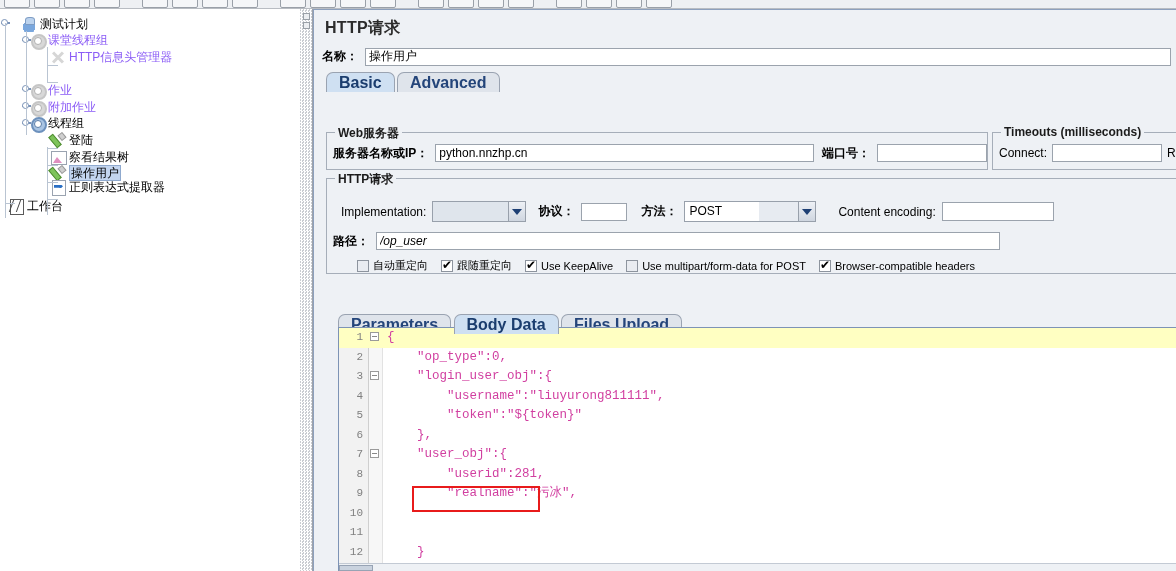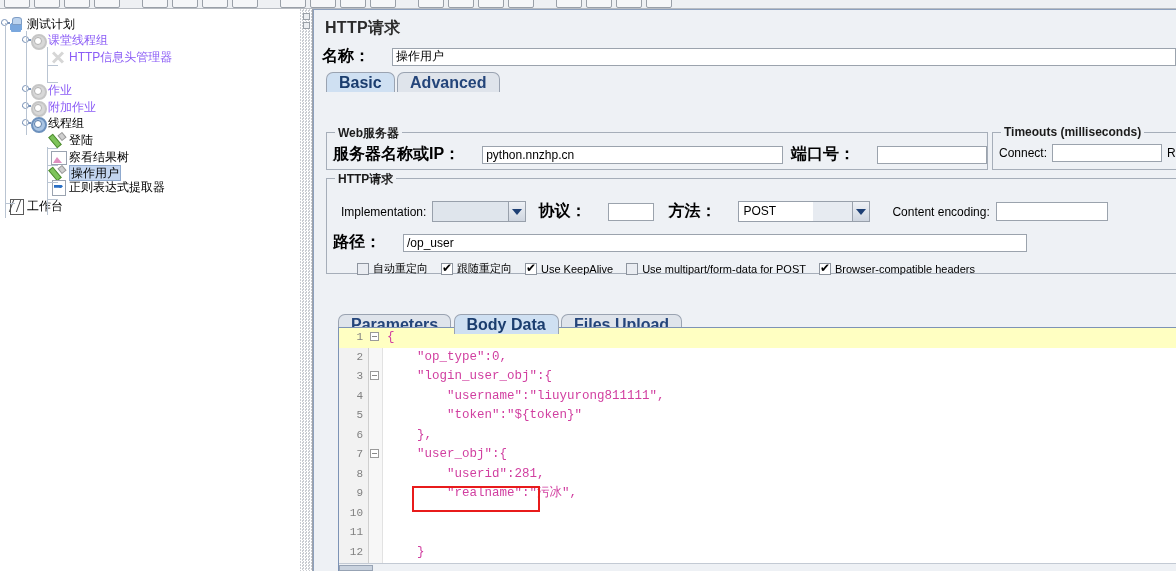--- a/index.html
+++ b/index.html
@@ -111,21 +111,21 @@
     position: absolute; left: 313px; top: 9px; width: 863px; height: 562px;
     background: #eef1f5;
     border-top: 1px solid #8da0bd; border-left: 1px solid #8da0bd;
     padding: 6px 0 0 8px;
   }
   .panel-title {
     font-size: 16px; font-weight: bold; color: #2b2b2b; margin: 2px 0 8px 3px;
     letter-spacing: .3px;
   }
   .field-row { display: flex; align-items: center; height: 19px; margin-bottom: 2px; }
-  .field-label { font-weight: bold; font-size: 16px; padding-right: 22px; white-space: nowrap; }
+  .field-label { font-weight: bold; font-size: 12px; padding-right: 7px; white-space: nowrap; }
   .txtin {
     background: #ffffff; border: 1px solid #9ba3ad; height: 18px; line-height: 16px;
     font-size: 12px; padding: 0 3px; color: #000; font-family: "Liberation Sans", sans-serif;
   }
 
   
   .tabstrip { position: relative; height: 20px; margin: 6px 0 0 4px; }
   .tab {
     position: relative; display: inline-block; height: 20px; line-height: 19px;
     padding: 0 12px; font-size: 16px; font-weight: bold; color: #24457a;
@@ -231,21 +231,21 @@
       <div class="tb-btn" style="left: 448px;"></div>
       <div class="tb-btn" style="left: 478px;"></div>
       <div class="tb-btn" style="left: 508px;"></div>
       <div class="tb-btn" style="left: 556px;"></div>
       <div class="tb-btn" style="left: 586px;"></div>
       <div class="tb-btn" style="left: 616px;"></div>
       <div class="tb-btn" style="left: 646px;"></div>
     </div>
 
   <div class="tree-panel" id="tree">
-      <div class="tree-row" style="top: 5px; padding-left: 8px;"><span class="handle" style="left: 1px; top: 5px;"></span><span class="ico ic-plan"></span><span class="tree-label">测试计划</span></div>
+      <div class="tree-row" style="top: 5px; padding-left: 21px;"><span class="handle" style="left: 1px; top: 5px;"></span><span class="ico ic-plan"></span><span class="tree-label">测试计划</span></div>
       <div class="tree-row" style="top: 21.6px; padding-left: 29px;"><span class="handle" style="left: 22px; top: 5px;"></span><span class="ico ic-gear"></span><span class="tree-label dim">课堂线程组</span></div>
       <div class="tree-row" style="top: 38.2px; padding-left: 50px;"><span class="ico ic-x"></span><span class="tree-label dim">HTTP信息头管理器</span></div>
       <div class="tree-row" style="top: 71.4px; padding-left: 29px;"><span class="handle" style="left: 22px; top: 5px;"></span><span class="ico ic-gear"></span><span class="tree-label dim">作业</span></div>
       <div class="tree-row" style="top: 88px; padding-left: 29px;"><span class="handle" style="left: 22px; top: 5px;"></span><span class="ico ic-gear"></span><span class="tree-label dim">附加作业</span></div>
       <div class="tree-row" style="top: 104.6px; padding-left: 29px;"><span class="handle" style="left: 22px; top: 5px;"></span><span class="ico ic-gear on"></span><span class="tree-label">线程组</span></div>
       <div class="tree-row" style="top: 121.2px; padding-left: 50px;"><span class="ico ic-pen"></span><span class="tree-label">登陆</span></div>
       <div class="tree-row" style="top: 137.8px; padding-left: 50px;"><span class="ico ic-tree"></span><span class="tree-label">察看结果树</span></div>
       <div class="tree-row" style="top: 154.4px; padding-left: 50px;"><span class="ico ic-pen"></span><span class="tree-label sel">操作用户</span></div>
       <div class="tree-row" style="top: 168px; padding-left: 50px;"><span class="ico ic-extract"></span><span class="tree-label">正则表达式提取器</span></div>
       <div class="tree-row" style="top: 187.6px; padding-left: 8px;"><span class="ico ic-bench"></span><span class="tree-label">工作台</span></div>
@@ -320,21 +320,21 @@
           <span class="carrow">
               <i class="caret"></i>
             </span>
         </span>
         <span style="font-size:12px;padding-left:22px;">Content encoding:</span>
         <input class="txtin" style="width: 112px; margin-left: 6px; height: 19px;" value="">
       </div>
 
       <div style="display:flex;align-items:center;padding:10px 0 0 6px;">
         <span class="field-label">路径：</span>
-        <input class="txtin" style="width: 624px;" value="/op_user">
+        <input class="txtin" style="width: 624px; font-style: italic;" value="/op_user">
       </div>
 
       <div style="display:flex;align-items:center;padding:8px 0 0 30px;" id="chkrow">
           <label class="chk">
             <span class="chkbox"></span>
             <span>自动重定向</span>
           </label>
           <label class="chk">
             <span class="chkbox on"></span>
             <span>跟随重定向</span>

